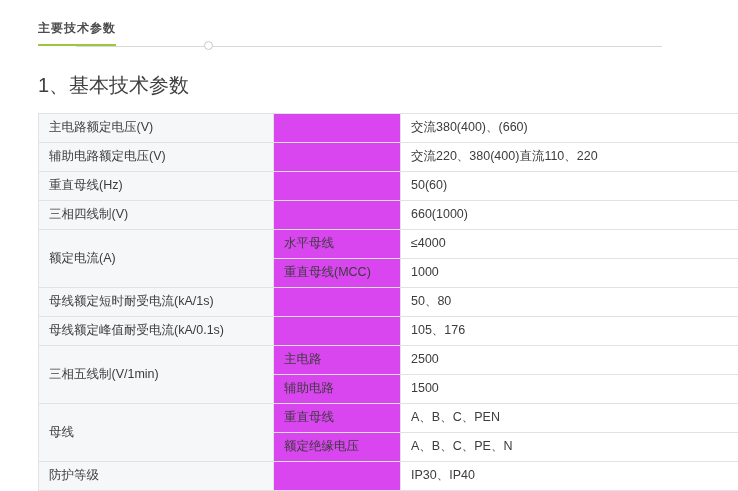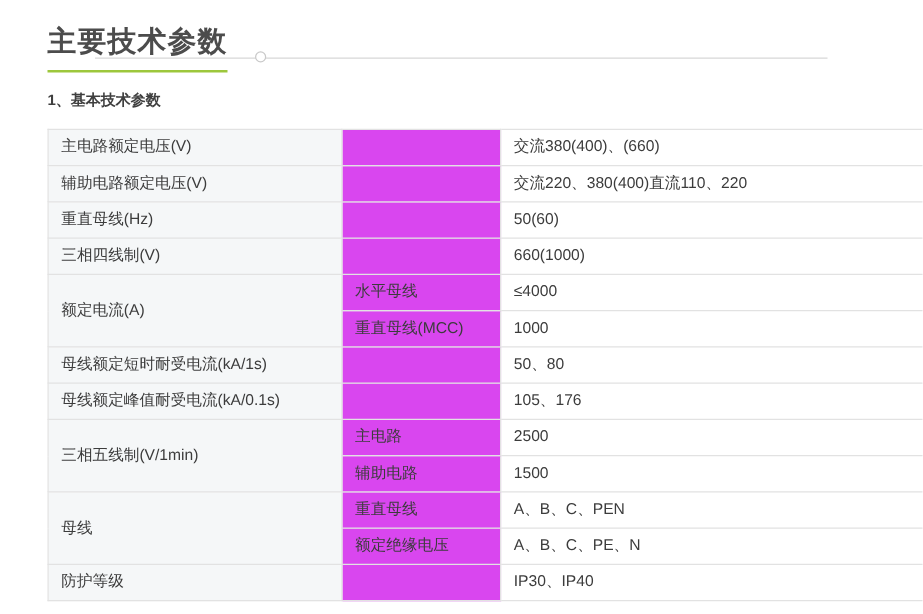--- a/index.html
+++ b/index.html
@@ -21,21 +21,21 @@
     box-sizing: border-box;
     padding: 0 38px;
   }
   
   .header {
     position: relative;
     padding-top: 18px;
     height: 38px;
   }
   .header-title {
-    font-size: 23px;
+    font-size: 12px;
     font-weight: bold;
     color: #4c4c4c;
     letter-spacing: 1px;
     display: inline-block;
     padding-bottom: 7px;
     border-bottom: 2px solid #9dc73c;
     position: relative;
     z-index: 2;
   }
   .header-rule {
@@ -56,23 +56,23 @@
     border-radius: 50%;
     background: #ffffff;
     border: 1px solid #c9c9c9;
     z-index: 3;
     box-sizing: border-box;
   }
   
   .section-title {
     margin-top: 16px;
     margin-bottom: 14px;
-    font-size: 12px;
+    font-size: 20px;
     color: #3f3f3f;
-    font-weight: bold;
+    font-weight: normal;
   }
   
   table.spec {
     width: 662px;
     border-collapse: collapse;
     table-layout: fixed;
     font-size: 12.5px;
     color: #3c3c3c;
   }
   table.spec td {

